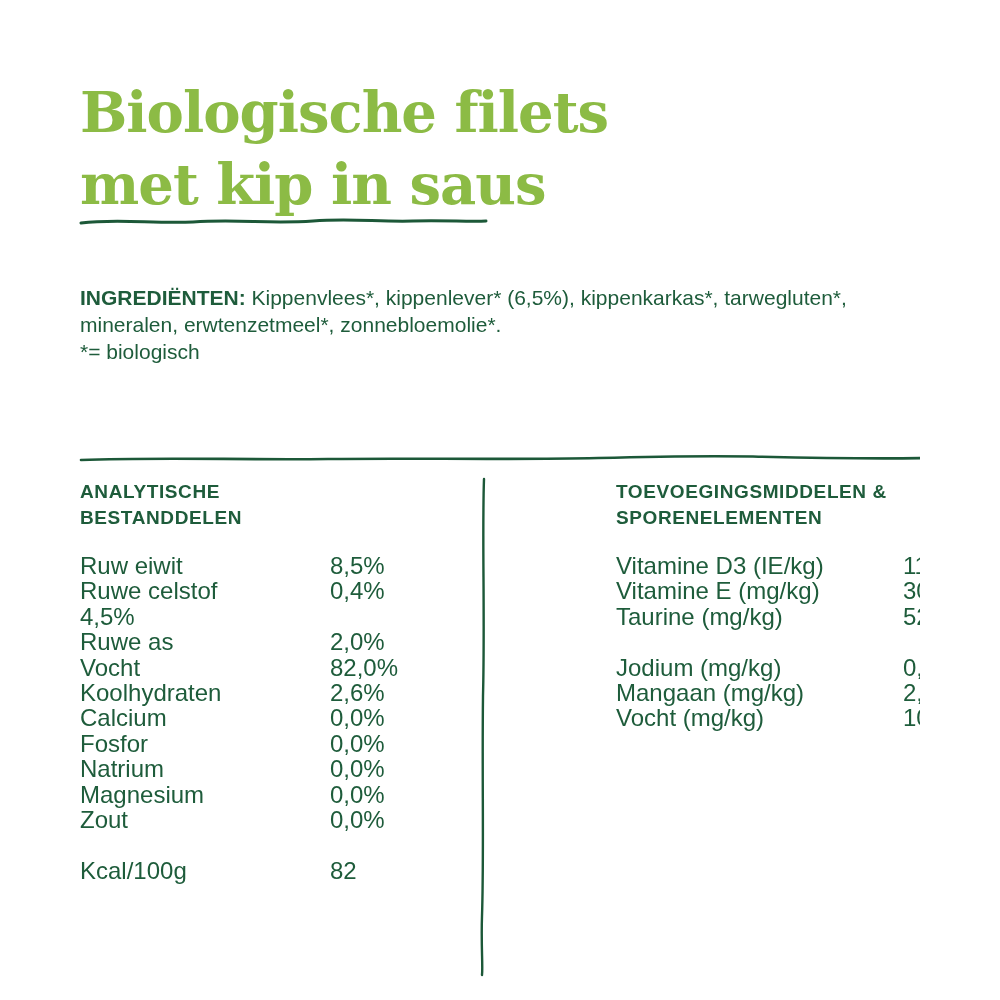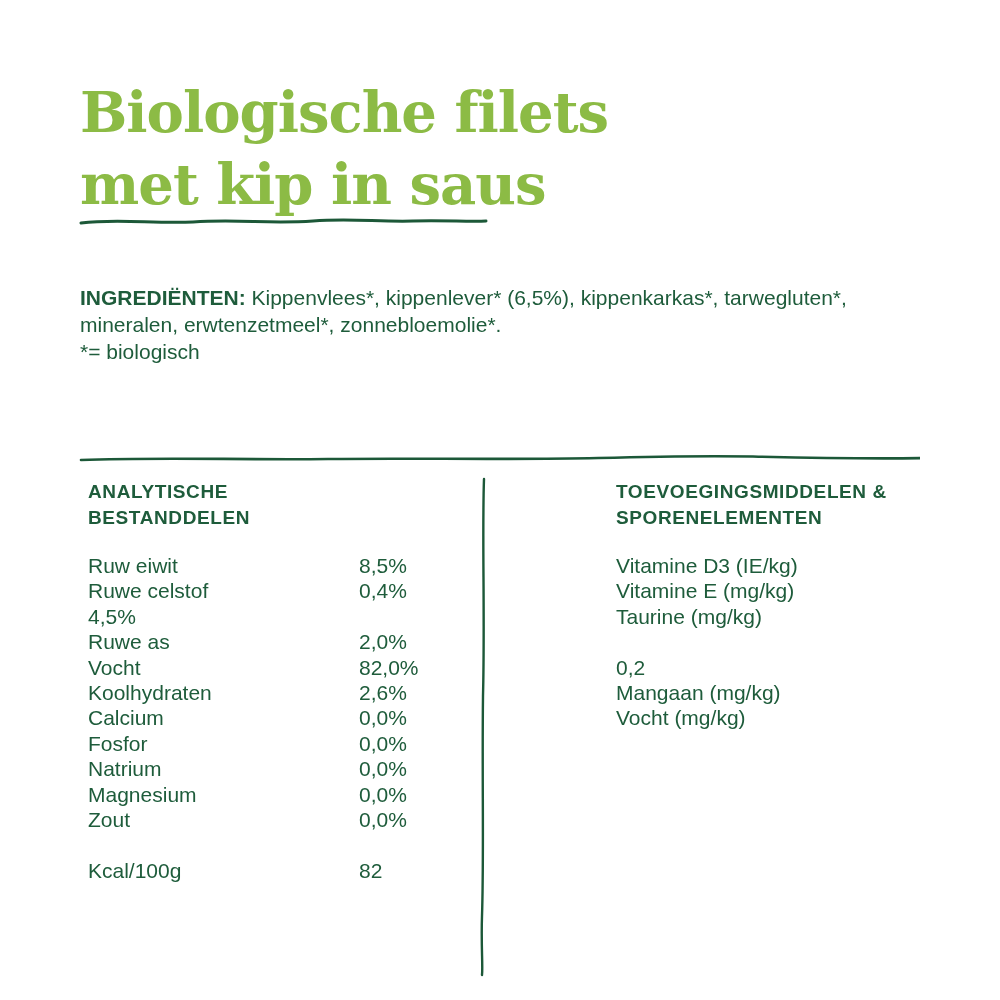--- a/index.html
+++ b/index.html
@@ -21,29 +21,29 @@
   }
   .title span{display:block;}
   .rule{position:absolute;}
   .ingredients{
     position:absolute;left:80px;top:284px;width:840px;
     font-size:21px;line-height:27px;color:var(--green-dark);
   }
   .ingredients .line{white-space:nowrap;}
   .ingredients .bold{font-weight:700;}
   .col{position:absolute;top:479px;}
-  .col-left{left:88px;width:395px;}
+  .col-left{left:80px;width:395px;}
   .col-right{left:568px;width:400px;margin-left:48px;}
   .col-heading{
     font-size:19px;font-weight:700;line-height:26px;letter-spacing:.6px;
     text-transform:uppercase;color:var(--green-dark);
   }
   .col-heading span{display:block;}
   .rows{margin-top:22px;}
-  .row{display:flex;font-size:21px;line-height:25.4px;height:25.4px;gap:21px;}
+  .row{display:flex;font-size:24px;line-height:25.4px;height:25.4px;}
   .row .lbl{flex:0 0 auto;}
   .col-left .row .lbl{width:250px;}
   .col-right .row .lbl{width:287px;}
   .row .val{flex:0 0 auto;}
   .row.spacer{height:25.4px;}
 </style>
 </head>
 <body>
 
 <div class="page">
@@ -141,20 +141,21 @@
       <div class="row">
           <span class="lbl">Vitamine E (mg/kg)</span>
           <span class="val">30</span>
         </div>
       <div class="row">
           <span class="lbl">Taurine (mg/kg)</span>
           <span class="val">520</span>
         </div>
       <div class="row spacer"></div>
       <div class="row">
+          <span class="lbl">Jodium (mg/kg)</span>
           <span class="val">0,2</span>
         </div>
       <div class="row">
           <span class="lbl">Mangaan (mg/kg)</span>
           <span class="val">2,0</span>
         </div>
       <div class="row">
           <span class="lbl">Vocht (mg/kg)</span>
           <span class="val">10,0</span>
         </div>

